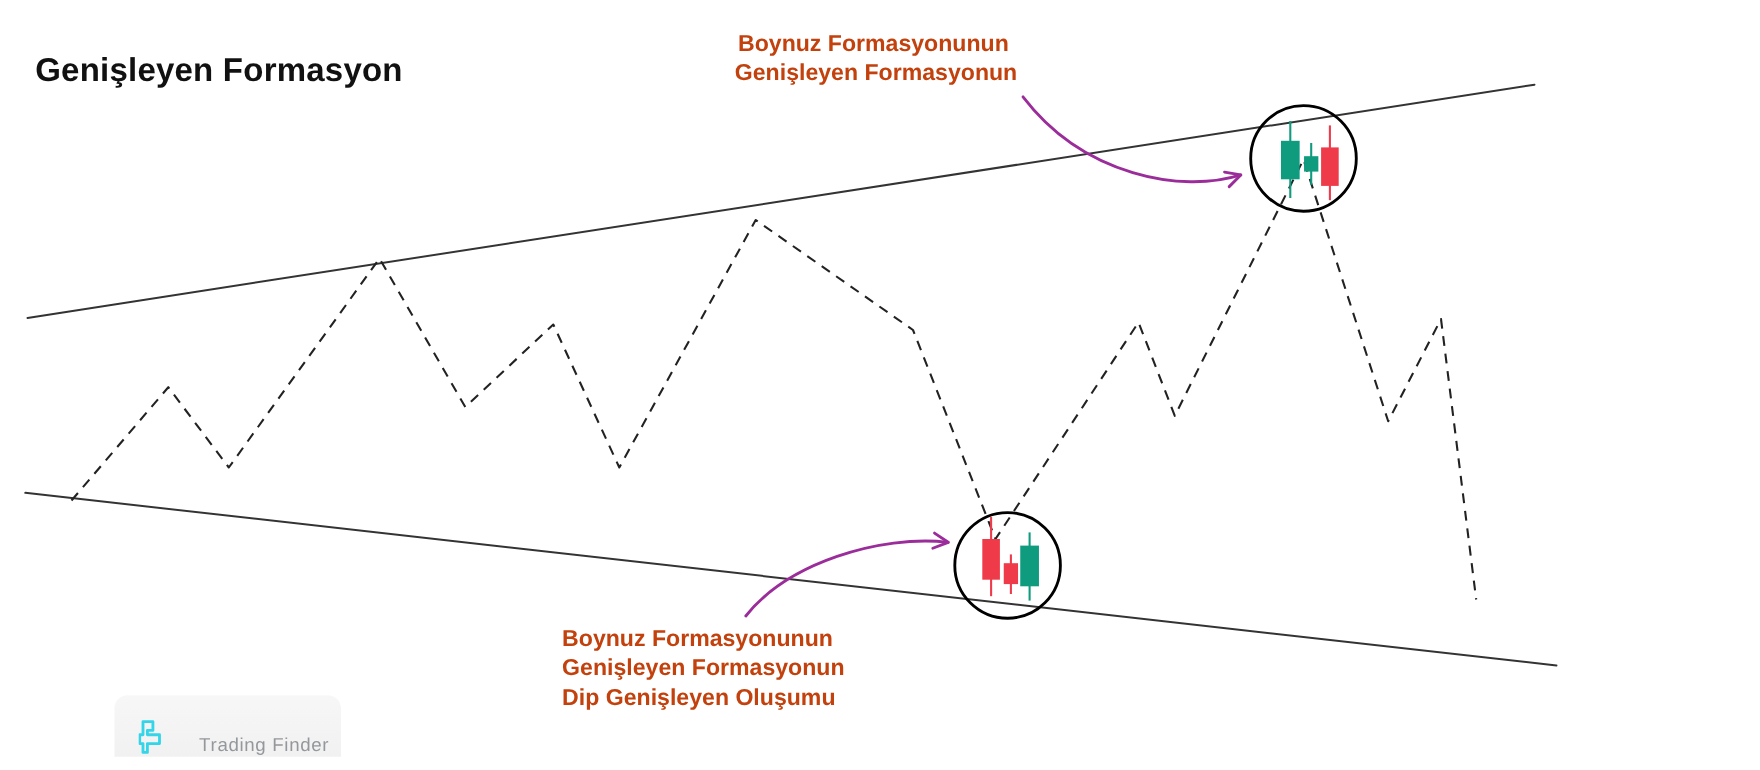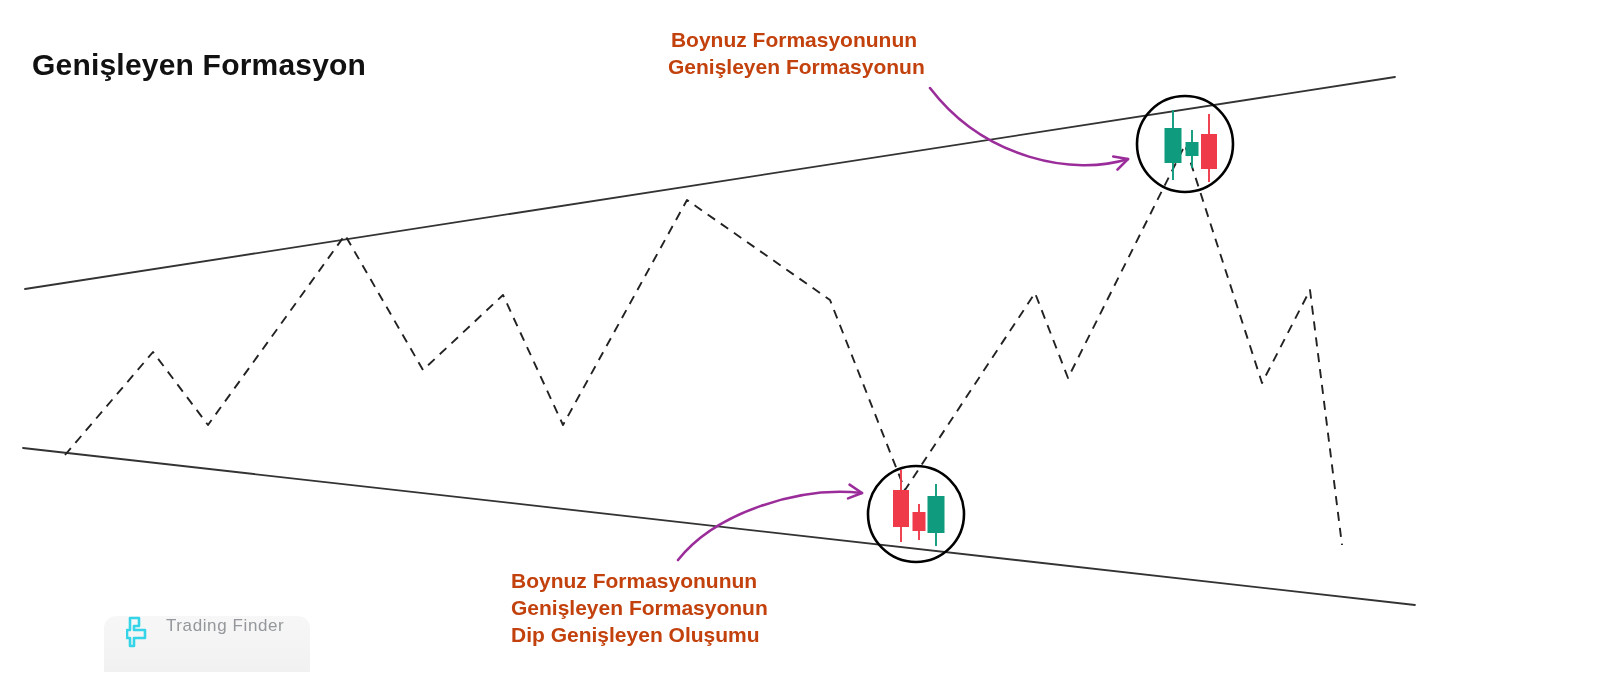--- a/index.html
+++ b/index.html
@@ -56,26 +56,26 @@
   }
   #annotation-bottom {
     left: 511px;
     top: 568px;
     text-align: left;
     width: 260px;
   }
   .watermark {
     position: absolute;
     left: 104px;
-    top: 616px;
+    top: 632px;
     width: 206px;
     height: 56px;
     display: flex;
-    align-items: flex-start;
-    gap: 10px;
+    align-items: flex-end;
+    gap: 25px;
     padding-left: 22px;
     box-sizing: border-box;
     background: linear-gradient(180deg, #f7f7f7 0%, #f1f1f1 100%);
     border-radius: 12px 12px 0 0;
     opacity: 0.95;
   }
   .watermark-logo { width: 30px; height: 34px; flex: 0 0 auto; }
   .watermark-text {
     font-size: 17px;
     color: #8f9296;

